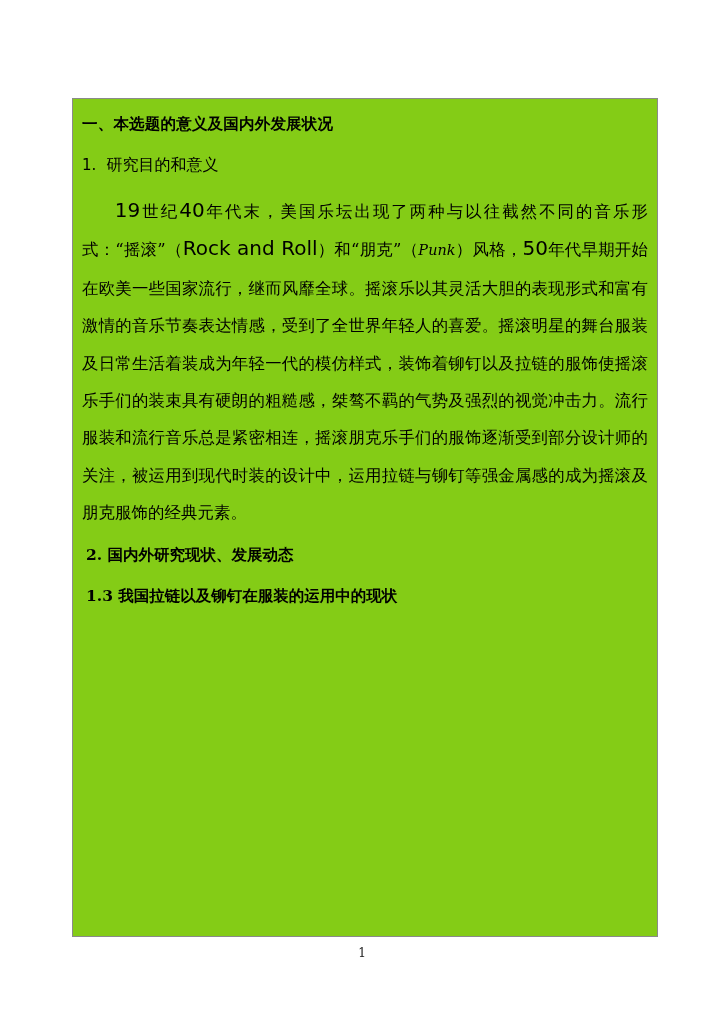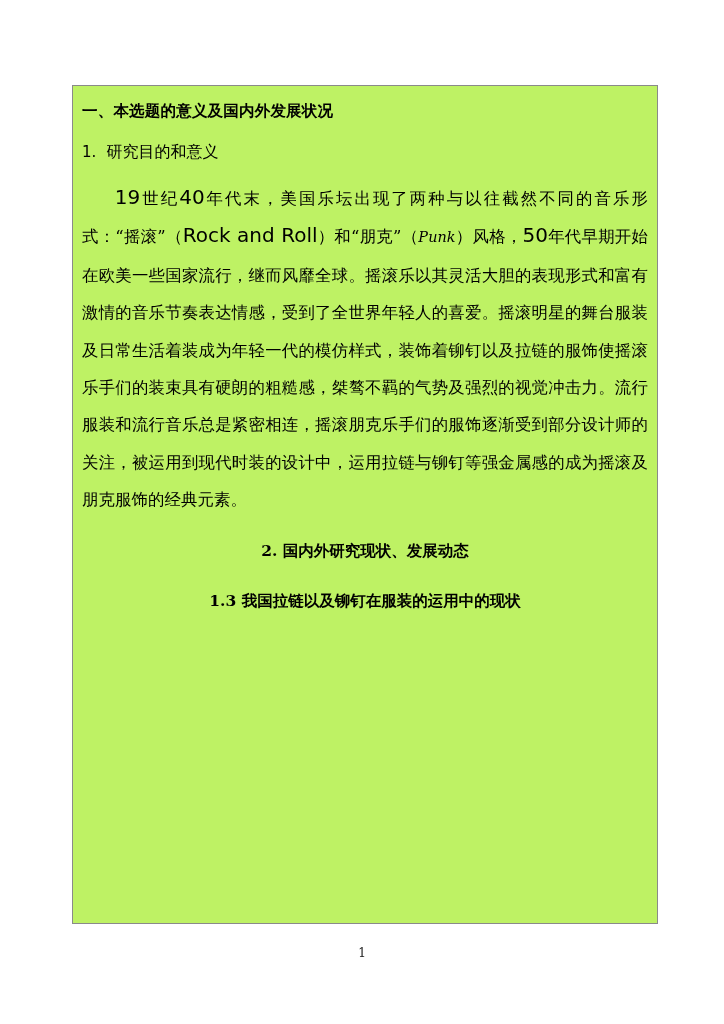--- a/index.html
+++ b/index.html
@@ -23,26 +23,26 @@
     width: 724px;
     height: 1024px;
     background: #ffffff;
     box-sizing: border-box;
   }
 
   
   .doc-frame {
     position: absolute;
     left: 72px;
-    top: 85px;
+    top: 98px;
     width: 586px;
     height: 839px;
     border: 1px solid #8a8a8a;
     box-sizing: border-box;
-    background: #bef264;
+    background: #84cc16;
     padding: 10px 9px 0 9px;
     overflow: hidden;
   }
 
   
   .h-main {
     font-family: "DejaVu Sans", "Liberation Sans", sans-serif;
     font-weight: bold;
     font-size: 15.5px;
     line-height: 30px;
@@ -63,23 +63,22 @@
     font-family: "DejaVu Sans", "Liberation Sans", sans-serif;
     font-size: 15px;
   }
 
   
   .h-bold {
     font-family: "DejaVu Serif", "Liberation Serif", serif;
     font-weight: bold;
     font-size: 15.5px;
     line-height: 37px;
-    margin: 13px;
+    margin: 4px;
     white-space: nowrap;
-    text-align: center;
   }
 
   
   .para {
     font-family: "DejaVu Serif", "Liberation Serif", serif;
     font-size: 16.4px;
     line-height: 37.4px;
     margin: 0;
     text-align: justify;
     text-justify: inter-ideograph;

